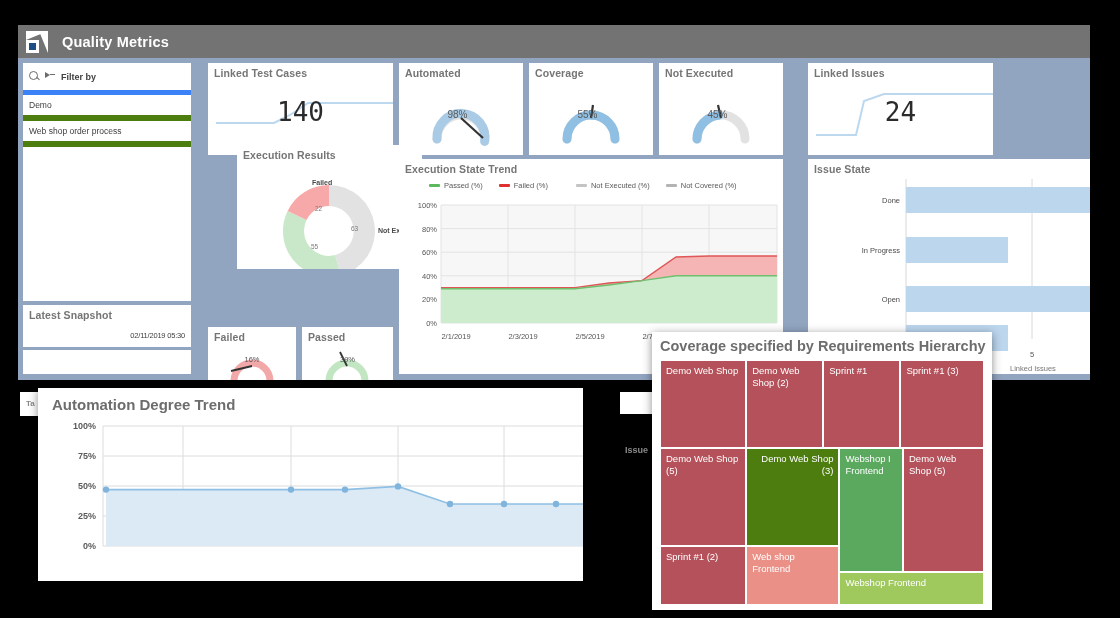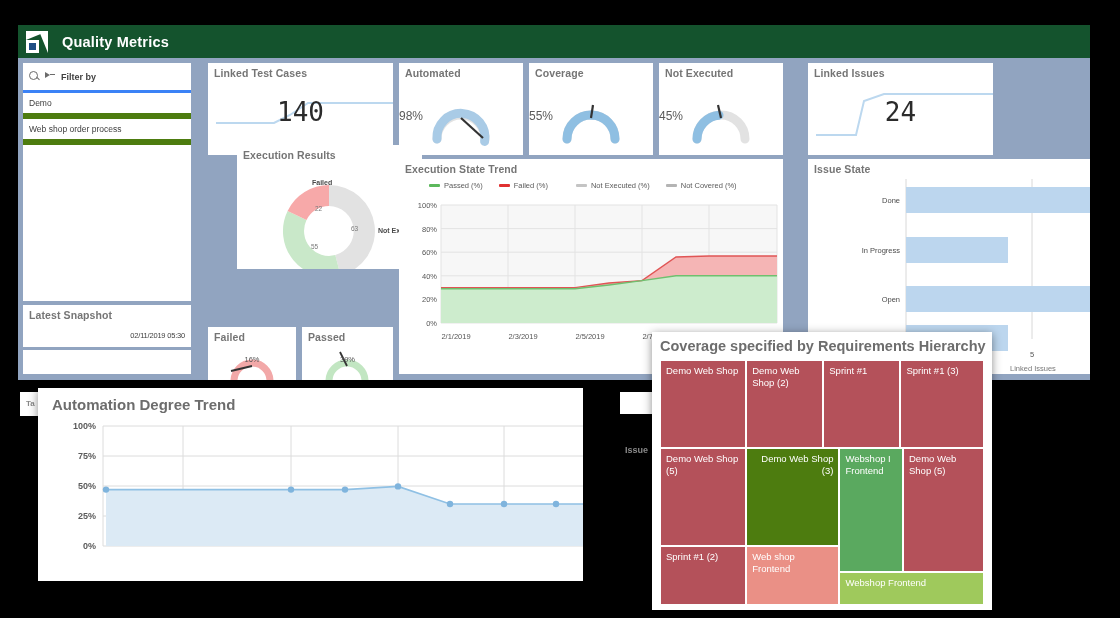--- a/index.html
+++ b/index.html
@@ -2,37 +2,37 @@
 <html><head>
 <meta charset="utf-8">
 <style>
   html,body{margin:0;padding:0;background:#000;}
   body{width:1120px;height:618px;position:relative;overflow:hidden;
        font-family:"Liberation Sans", sans-serif;}
 
   
   #dashboard{position:absolute;left:18px;top:25px;width:1072px;height:355px;
              background:#91a4c0;overflow:hidden;}
-  #titlebar{height:33px;background:#14532d;display:flex;align-items:center;padding-left:8px;}
+  #titlebar{height:33px;background:#737373;display:flex;align-items:center;padding-left:8px;}
   .logo-icon{width:22px;height:22px;position:relative;margin-right:14px;}
   .logo-icon .sq{position:absolute;left:0;bottom:0;width:13px;height:13px;background:#fff;}
   .logo-icon .tri{position:absolute;left:0;top:0;width:0;height:0;
                   border-left:22px solid #fff;border-bottom:9px solid transparent;}
   .logo-icon .tri2{position:absolute;right:0;top:0;width:0;height:0;
                    border-right:9px solid #fff;border-bottom:22px solid transparent;}
   .logo-icon .cut{position:absolute;left:3px;bottom:3px;width:7px;height:7px;background:#1f4e84;}
   #app-title{color:#fff;font-size:14.5px;font-weight:600;letter-spacing:.2px;}
   .card{position:absolute;background:#fff;box-sizing:border-box;overflow:hidden;}
   .card-title{font-size:10.5px;font-weight:700;color:#757575;
               padding:4px 0 0 6px;letter-spacing:.1px;white-space:nowrap;}
 
   
   #filter-pane{left:5px;top:38px;width:168px;height:238px;}
   .filter-head{display:flex;align-items:center;gap:5px;padding:5px 6px 5px 6px;
-               border-bottom:3px solid #3b82f6;height:17px;}
+               border-bottom:5px solid #3b82f6;height:17px;}
   .filter-head .lbl{font-size:9px;font-weight:700;color:#404040;}
   .ficon{width:11px;height:11px;position:relative;flex:none;}
   .ficon.search:before{content:"";position:absolute;left:0;top:0;width:7px;height:7px;
        border:1.2px solid #6b6b6b;border-radius:50%;}
   .ficon.search:after{content:"";position:absolute;left:6.5px;top:7px;width:4px;height:1.2px;
        background:#6b6b6b;transform:rotate(45deg);}
   .ficon.filter:before{content:"";position:absolute;left:0;top:1px;width:0;height:0;
        border-left:5px solid #6b6b6b;border-top:3px solid transparent;border-bottom:3px solid transparent;}
   .ficon.filter:after{content:"";position:absolute;left:5px;top:2.5px;width:5px;height:1.2px;background:#6b6b6b;}
   .filter-row{font-size:8.5px;color:#404040;padding:5px 6px;border-bottom:6px solid #4d7c0f;}
@@ -46,21 +46,21 @@
   #kpi-automated{left:381px;top:38px;width:124px;height:92px;}
   #kpi-executed{left:511px;top:38px;width:124px;height:92px;}
   #kpi-notexec{left:641px;top:38px;width:124px;height:92px;}
   #kpi-linked-issues{left:790px;top:38px;width:185px;height:92px;}
 
   .kpi-big{position:absolute;left:0;right:0;top:34px;text-align:center;
            font-size:26px;color:#2b2b2b;font-family:"DejaVu Sans Mono",monospace;}
   .spark{position:absolute;left:4px;right:0;top:16px;height:64px;}
 
   .gauge-wrap{position:absolute;left:0;right:0;top:14px;height:74px;}
-  .gauge-pct{position:absolute;left:0;right:7px;top:32px;text-align:left;font-size:12px;color:#5a5a5a;}
+  .gauge-pct{position:absolute;left:0;right:7px;top:32px;text-align:center;font-size:10px;color:#5a5a5a;}
 
   
   #exec-results{left:190px;top:120px;width:185px;height:124px;margin-left:29px;}
   #failed-gauge{left:190px;top:302px;width:88px;height:62px;}
   #passed-gauge{left:284px;top:302px;width:91px;height:62px;}
   .mini-pct{position:absolute;left:0;right:0;top:28px;text-align:center;font-size:7.5px;color:#555;}
 
   
   #exec-trend{left:381px;top:134px;width:384px;height:215px;}
   .legend{position:absolute;left:30px;top:22px;display:flex;gap:16px;align-items:center;}

